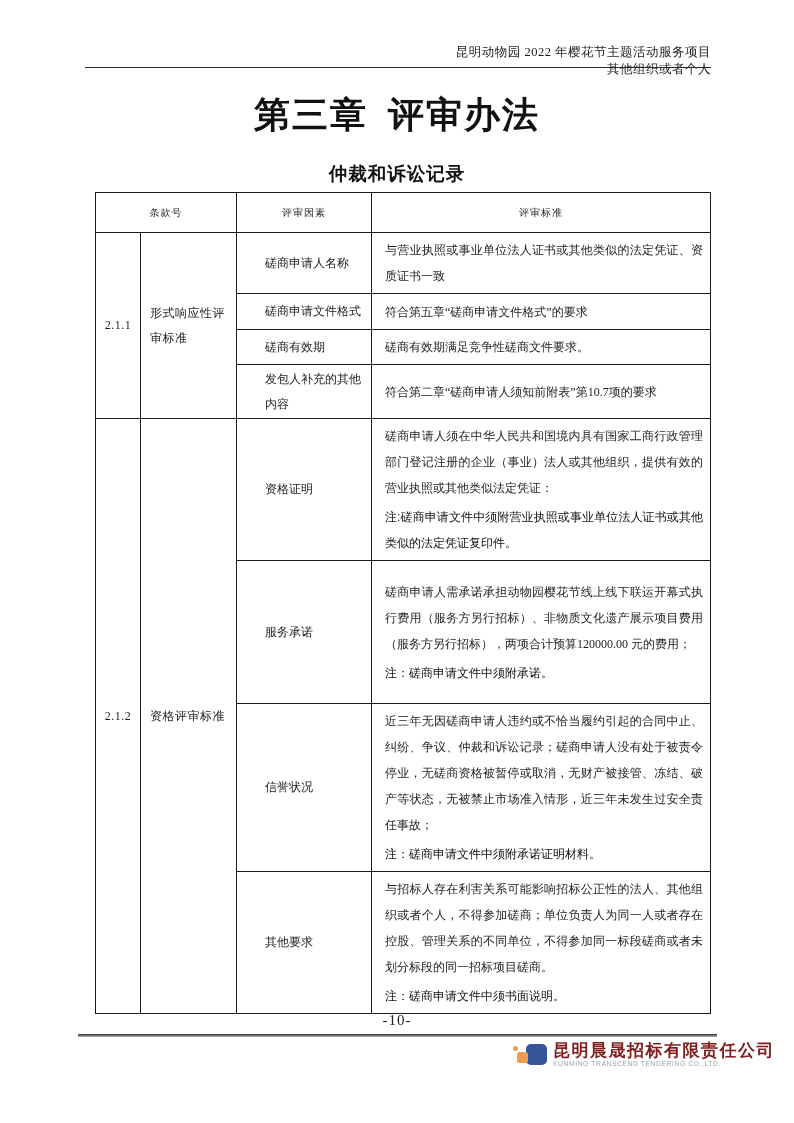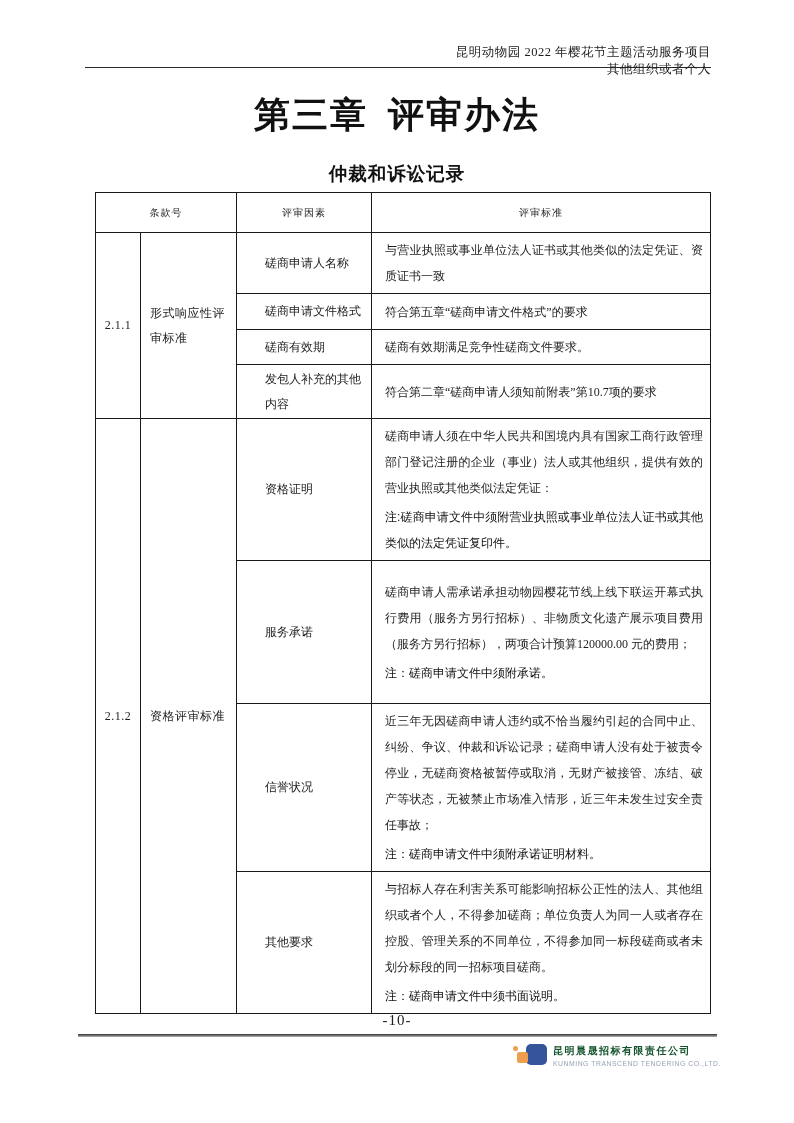--- a/index.html
+++ b/index.html
@@ -144,23 +144,23 @@
   .logo-mark .mark-dot {
     position: absolute; left: 0; top: 3px;
     width: 5px; height: 5px;
     background: #ef9e4d;
     border-radius: 50%;
   }
   .logo-text { margin-left: 4px; }
   .logo-text .cn {
     font-family: "Liberation Sans", "DejaVu Sans", sans-serif;
     font-weight: bold;
-    font-size: 10px;
+    font-size: 17px;
     letter-spacing: 1.5px;
-    color: #14532d;
+    color: #7f1d1d;
     line-height: 16px;
   }
   .logo-text .en {
     font-family: "Liberation Sans", "DejaVu Sans", sans-serif;
     font-size: 6.8px;
     letter-spacing: 0.55px;
     color: #96a2b6;
     line-height: 9px;
   }
 </style>

